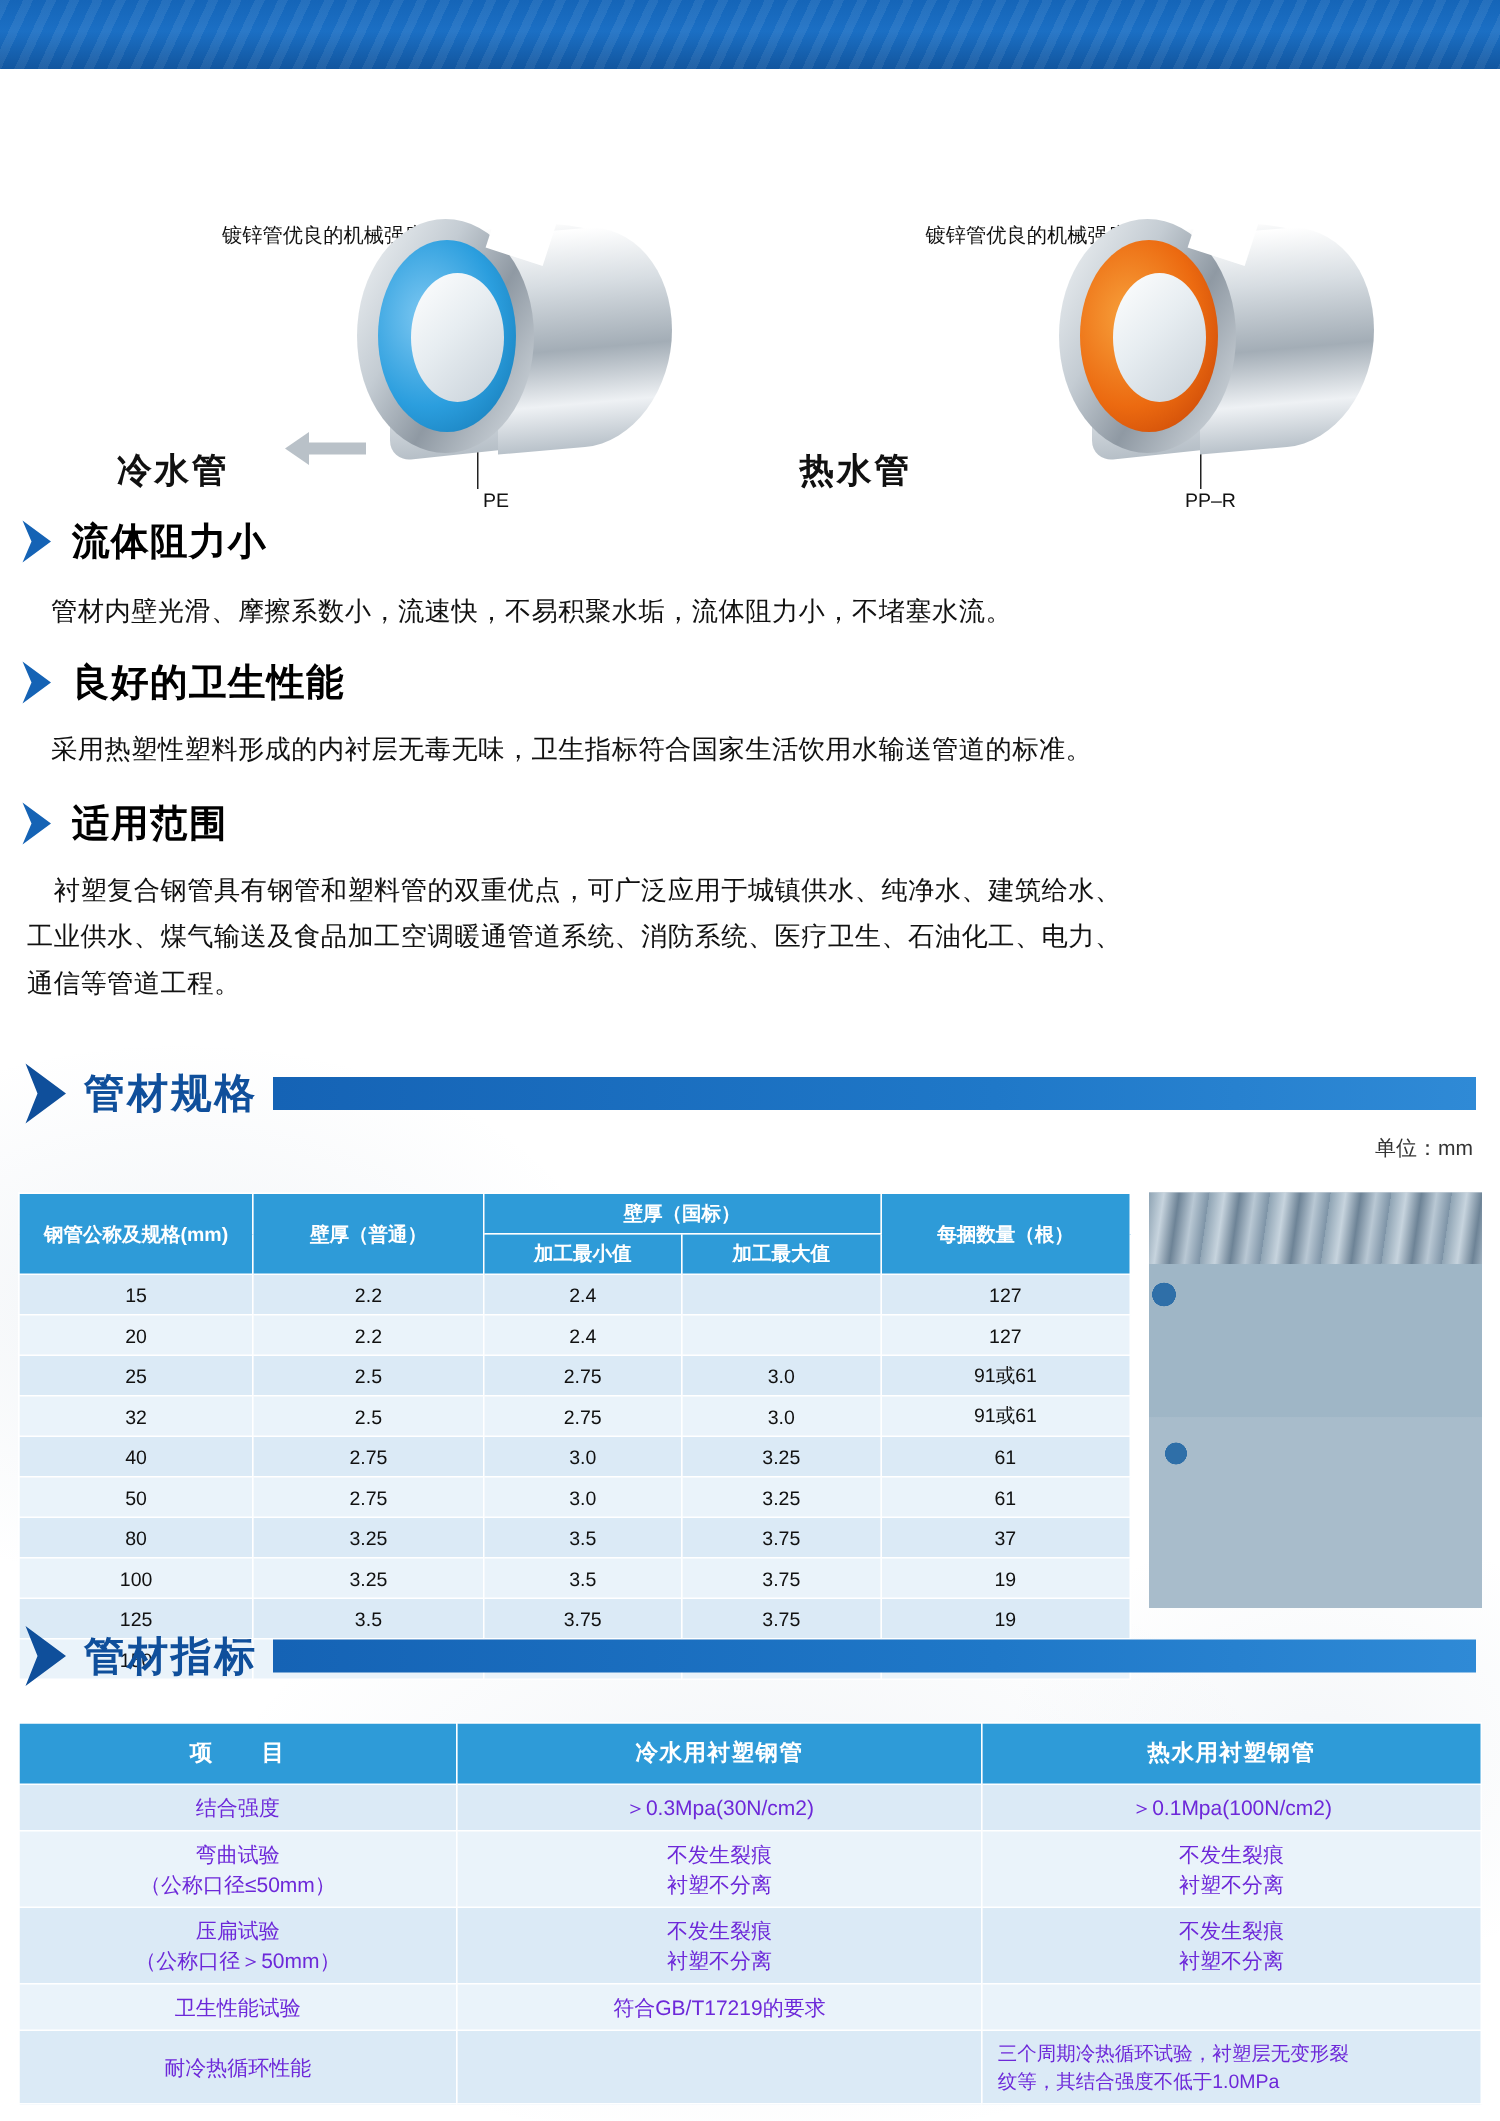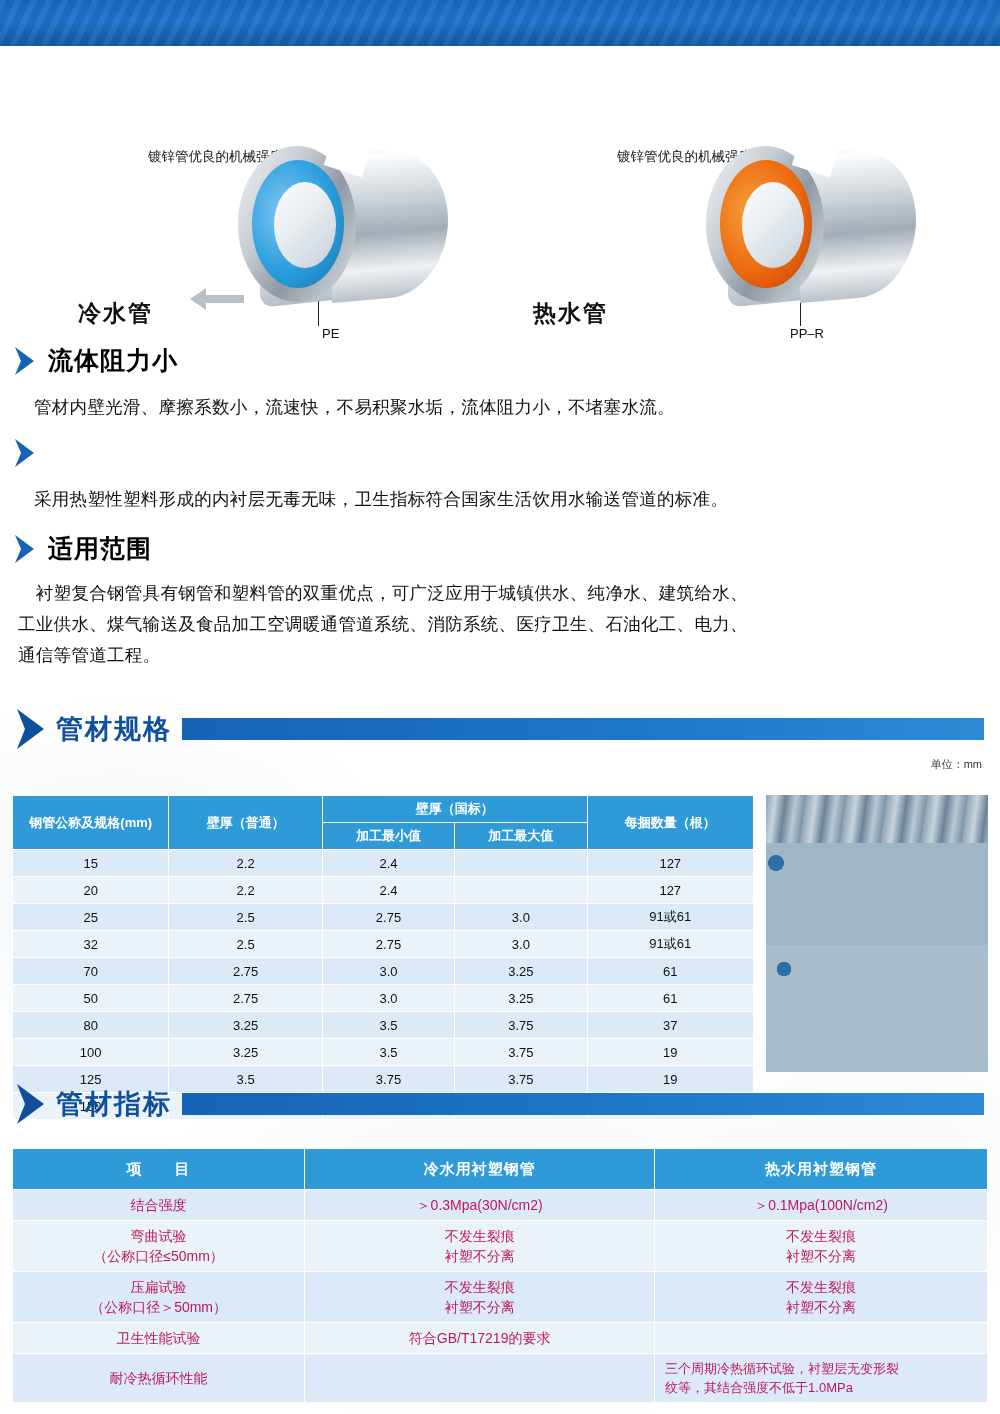--- a/index.html
+++ b/index.html
@@ -191,21 +191,21 @@
   .banner-bar {
     flex: 1 1 auto;
     height: 22px;
     margin-left: 10px;
     background: linear-gradient(90deg, #1563b5 0%, #1f78c8 60%, #2f8ad6 100%);
   }
 
   .unit-note {
     position: absolute;
     right: 18px;
-    font-size: 11px;
+    font-size: 14px;
     color: #333;
   }
 
   
   table {
     border-collapse: collapse;
     font-size: 13px;
   }
   .spec-table {
     position: absolute;
@@ -281,21 +281,21 @@
   
   .index-table {
     position: absolute;
     left: 12px;
     top: 1148px;
     width: 976px;
   }
   .index-table td, .index-table th {
     border: 1px solid #ffffff;
     text-align: center;
-    color: #be185d;
+    color: #6d28d9;
     font-weight: normal;
     padding: 5px 4px;
     font-size: 14px;
     line-height: 20px;
   }
   .index-table thead th {
     background: #2e9bd8;
     color: #ffffff;
     font-weight: bold;
     font-size: 15px;
@@ -375,20 +375,21 @@
       <path d="M1 1 L20 15 L1 29 L7 15 Z" fill="#1563b5"></path>
     </svg>
     <span class="title">流体阻力小</span>
   </div>
   <div class="body-text" style="left:34px; top:392px; width:940px;">管材内壁光滑、摩擦系数小，流速快，不易积聚水垢，流体阻力小，不堵塞水流。</div>
 
   <div class="chev-head" style="left:14px; top:438px;">
     <svg class="chev" viewBox="0 0 22 30">
       <path d="M1 1 L20 15 L1 29 L7 15 Z" fill="#1563b5"></path>
     </svg>
+    <span class="title">良好的卫生性能</span>
   </div>
   <div class="body-text" style="left:34px; top:484px; width:950px;">采用热塑性塑料形成的内衬层无毒无味，卫生指标符合国家生活饮用水输送管道的标准。</div>
 
   <div class="chev-head" style="left:14px; top:532px;">
     <svg class="chev" viewBox="0 0 22 30">
       <path d="M1 1 L20 15 L1 29 L7 15 Z" fill="#1563b5"></path>
     </svg>
     <span class="title">适用范围</span>
   </div>
   <div class="body-text" style="left:18px; top:578px; width:968px;">　衬塑复合钢管具有钢管和塑料管的双重优点，可广泛应用于城镇供水、纯净水、建筑给水、</div>
@@ -440,21 +441,21 @@
         <td>91或61</td>
       </tr>
       <tr>
         <td>32</td>
         <td>2.5</td>
         <td>2.75</td>
         <td>3.0</td>
         <td>91或61</td>
       </tr>
       <tr>
-        <td>70</td>
+        <td>40</td>
         <td>2.75</td>
         <td>3.0</td>
         <td>3.25</td>
         <td>61</td>
       </tr>
       <tr>
         <td>50</td>
         <td>2.75</td>
         <td>3.0</td>
         <td>3.25</td>

